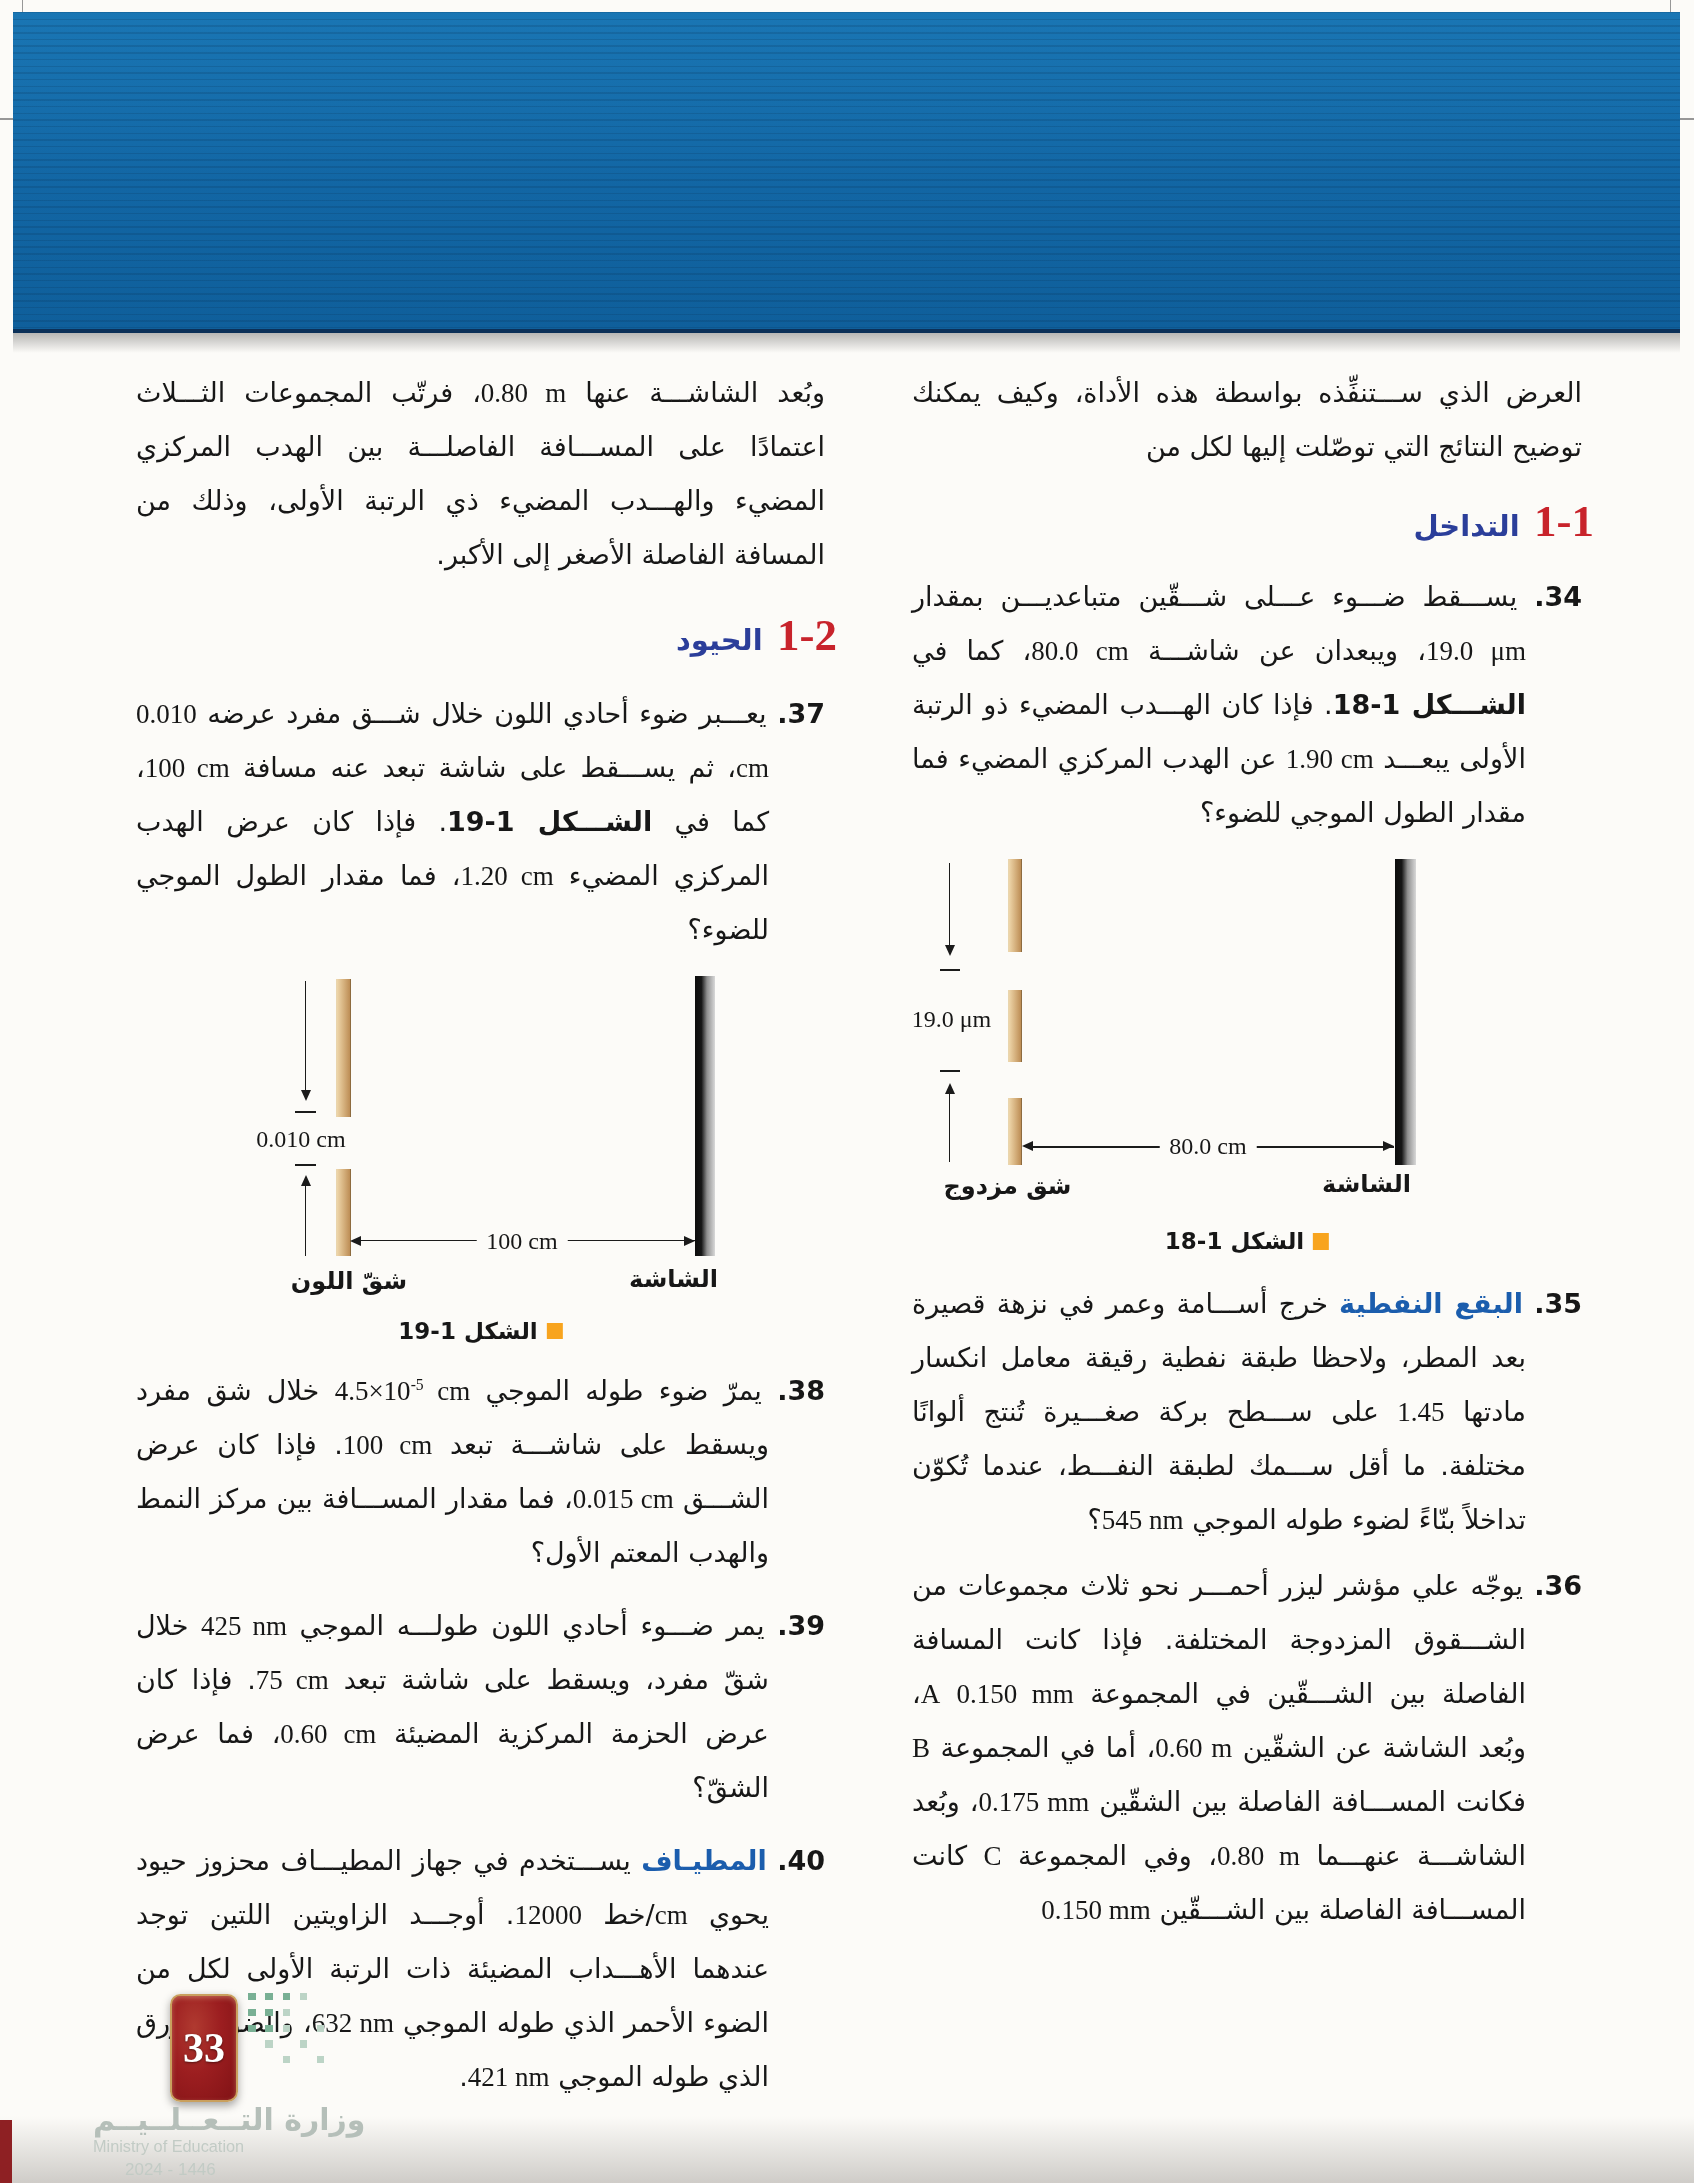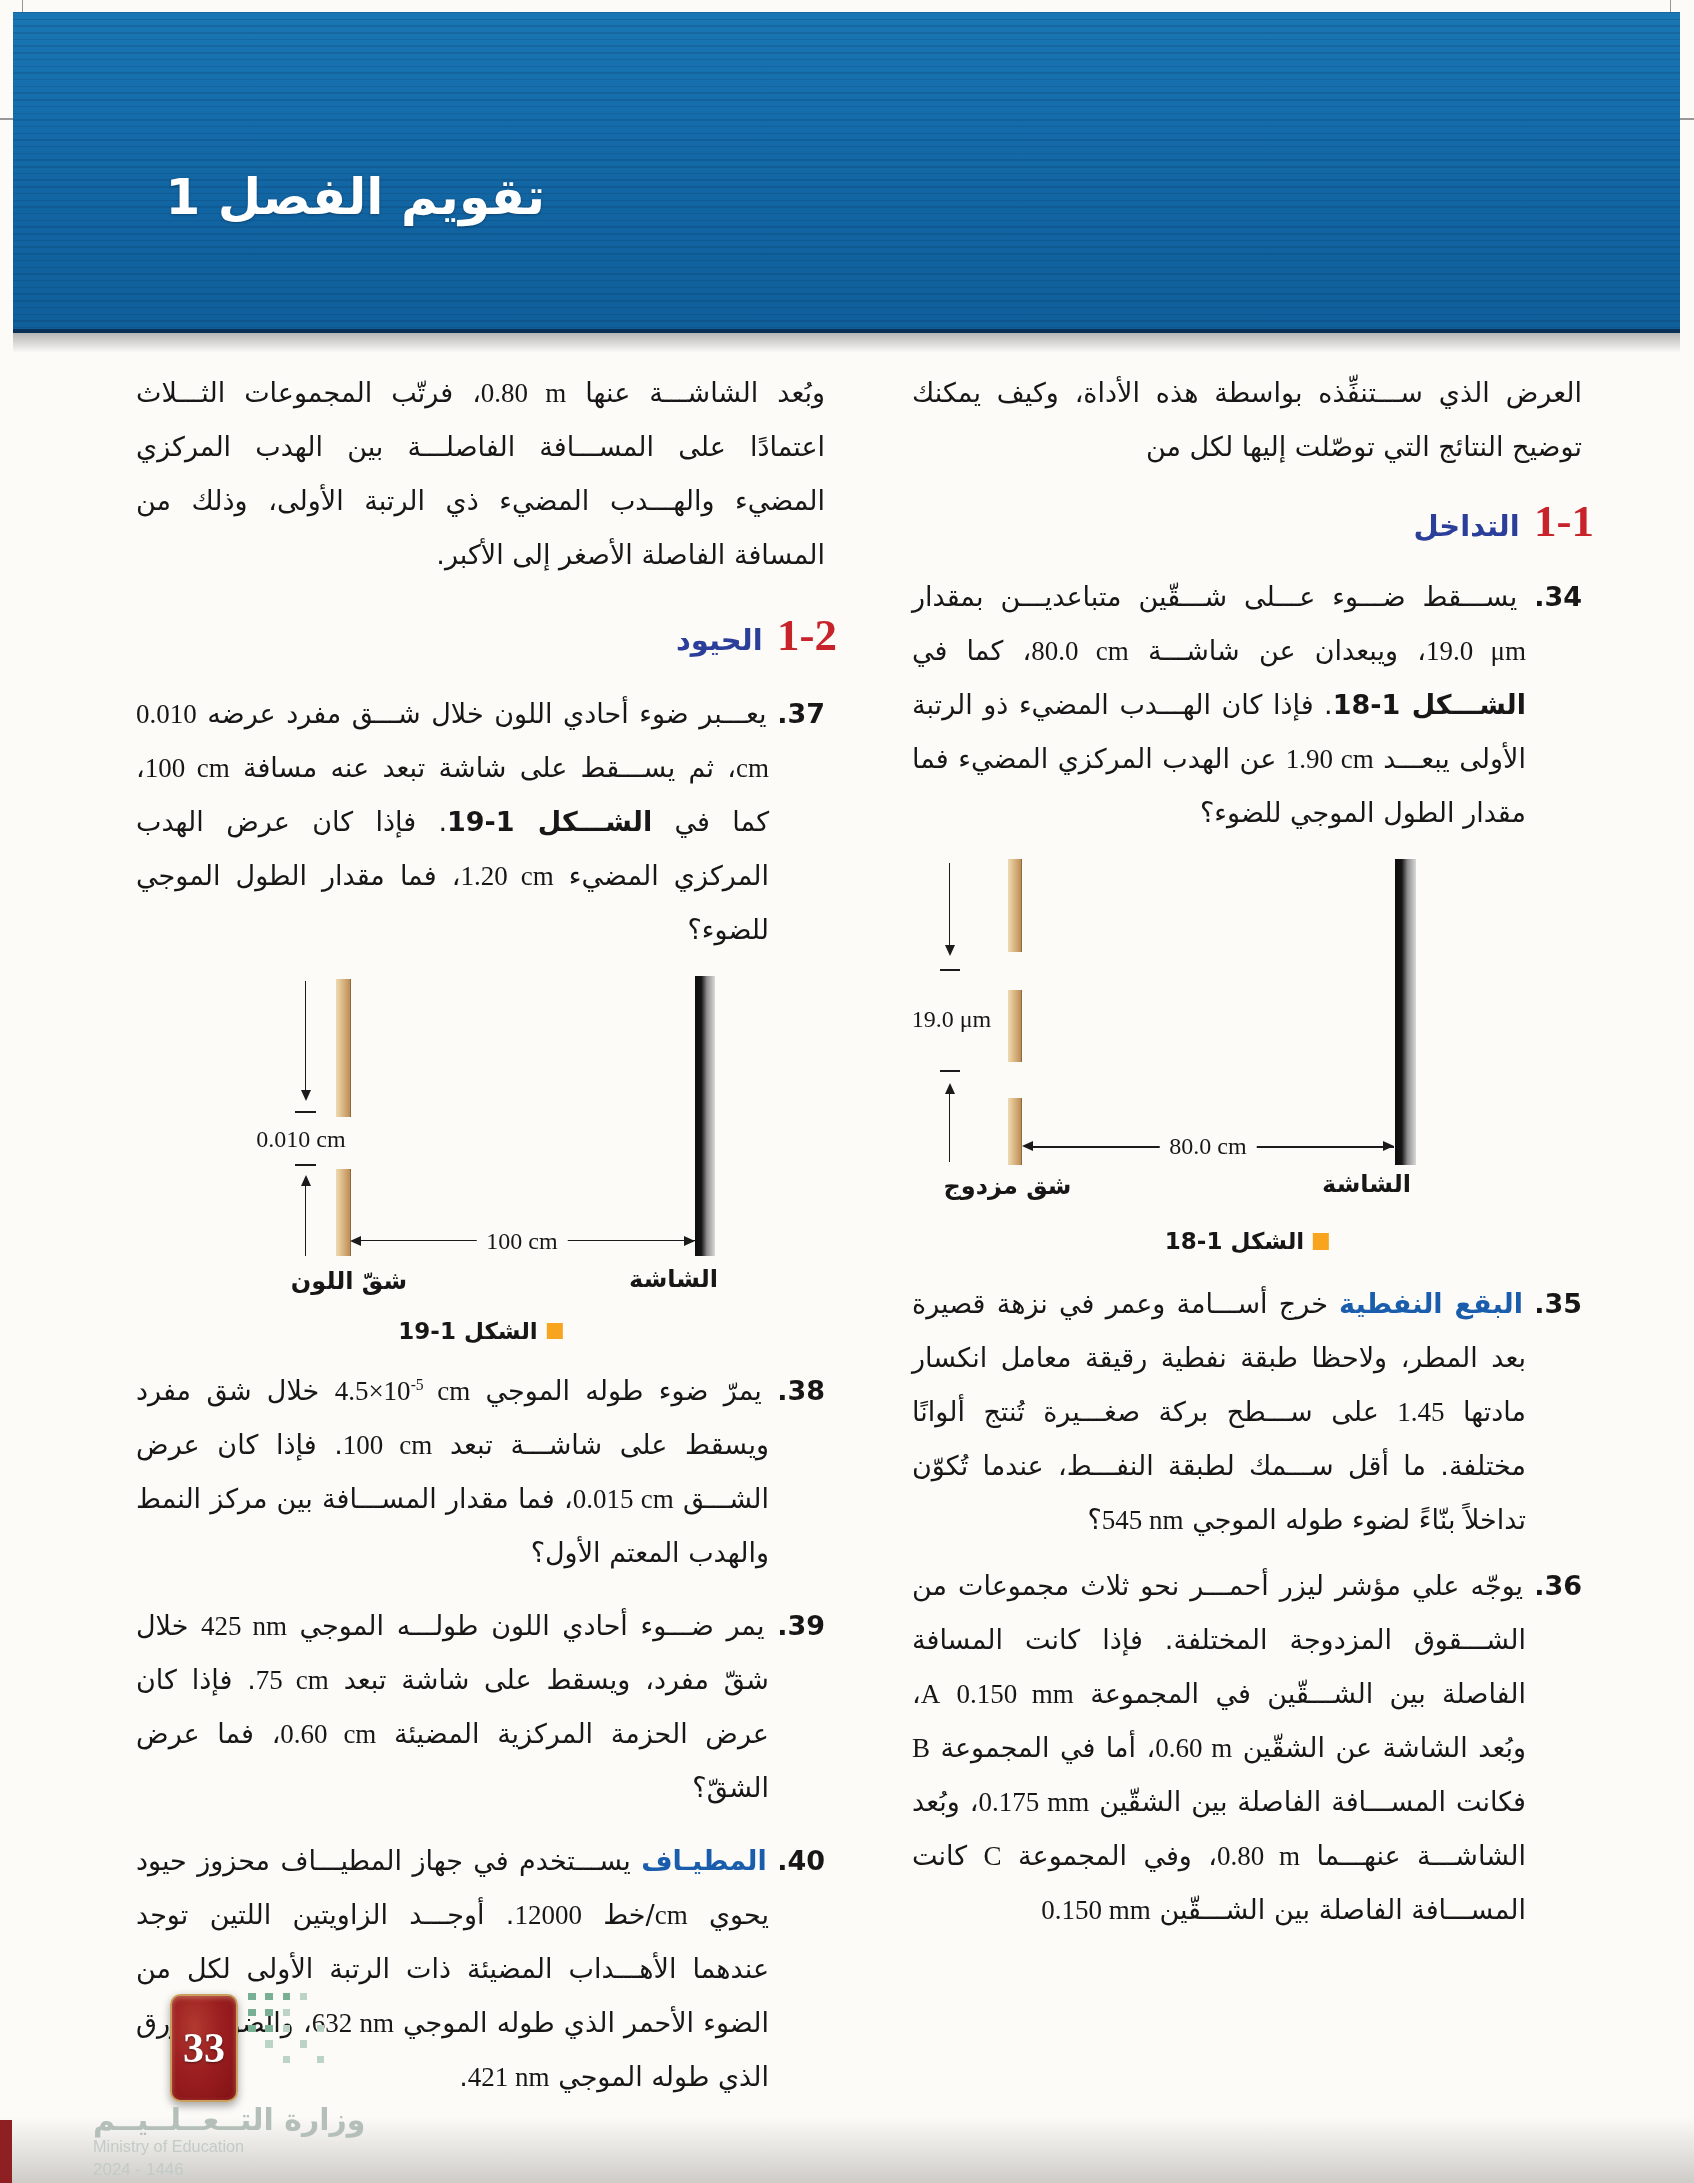--- a/index.html
+++ b/index.html
@@ -78,35 +78,34 @@
         text-shadow:0 1.4px 2.4px rgba(0,0,0,.5);text-align:right;}
   .dots{position:absolute;left:247px;top:1993px;width:77px;display:grid;z-index:2;
         grid-template-columns:repeat(5,1fr);gap:8.6px;}
   .dots i{width:7.2px;height:7.2px;display:block;}
   .dots .g{background:#79b094;}
   .dots .l{background:#bcd4c6;}
   .dots .e{background:transparent;}
   .ministry{position:absolute;left:93px;top:2104px;z-index:4;direction:rtl;text-align:right;}
   .ministry .ar{font-size:30px;font-weight:bold;color:#b5bfb9;line-height:31px;}
   .ministry .en{font-size:16.3px;color:#c2cbc5;font-family:"Liberation Sans",sans-serif;direction:ltr;text-align:left;line-height:23px;}
-  .ministry .yr{font-size:17px;color:#c2cbc5;font-family:"Liberation Sans",sans-serif;direction:ltr;text-align:left;line-height:24px;}
+  .ministry .yr{font-size:17px;color:#c2cbc5;font-family:"Liberation Sans",sans-serif;direction:ltr;text-align:left;line-height:24px;margin-left:32px;}
 </style>
 </head>
 <body>
 
 <div class="page">
 
   <div class="mark" style="left:22px;top:0;width:1.4px;height:30px;"></div>
   <div class="mark" style="left:1670px;top:0;width:1.4px;height:19px;"></div>
   <div class="mark" style="left:0;top:118px;width:17px;height:1.9px;"></div>
   <div class="mark" style="left:1677px;top:118px;width:17px;height:1.9px;"></div>
 
   <div class="band"></div>
   <div class="band-shadow"></div>
-  <div class="chapter-title">تقويم الفصل 1</div>
 
   <div class="bottom-fade"></div>
   <div class="red-tab"></div>
 
   <div class="col col-right">
     <p><span class="seg-ar">العرض الذي ســـتنفِّذه بواسطة هذه الأداة، وكيف يمكنك توضيح النتائج التي توصّلت إليها لكل من</span></p>
 
 
     <div class="sec-head mt-sec">
       <span class="sec-num">1-1</span>

